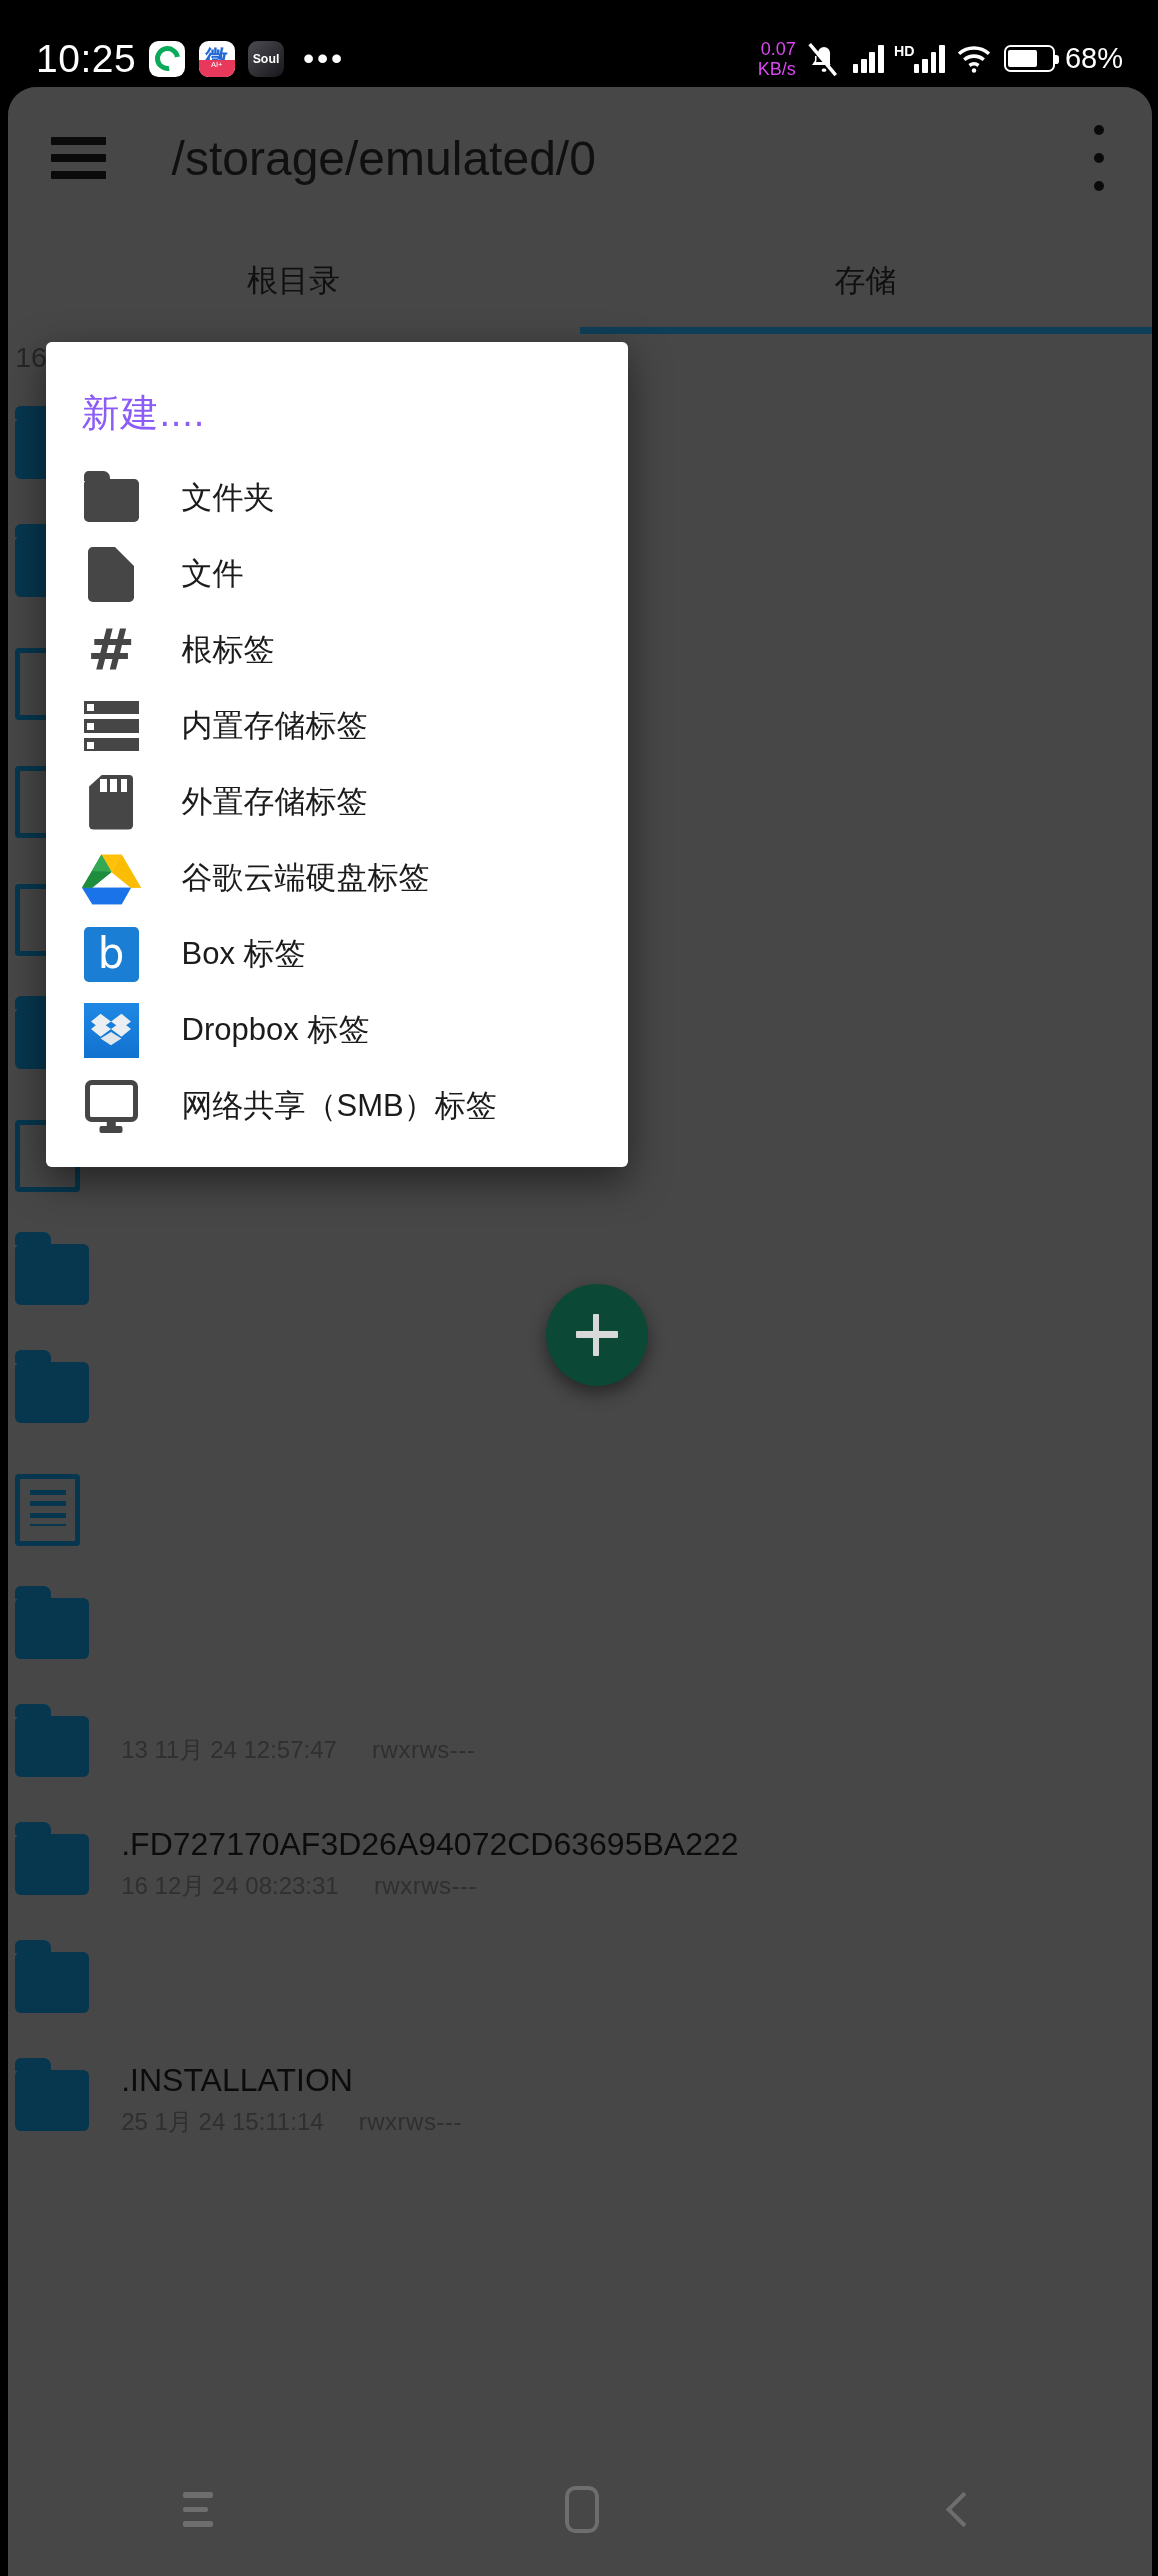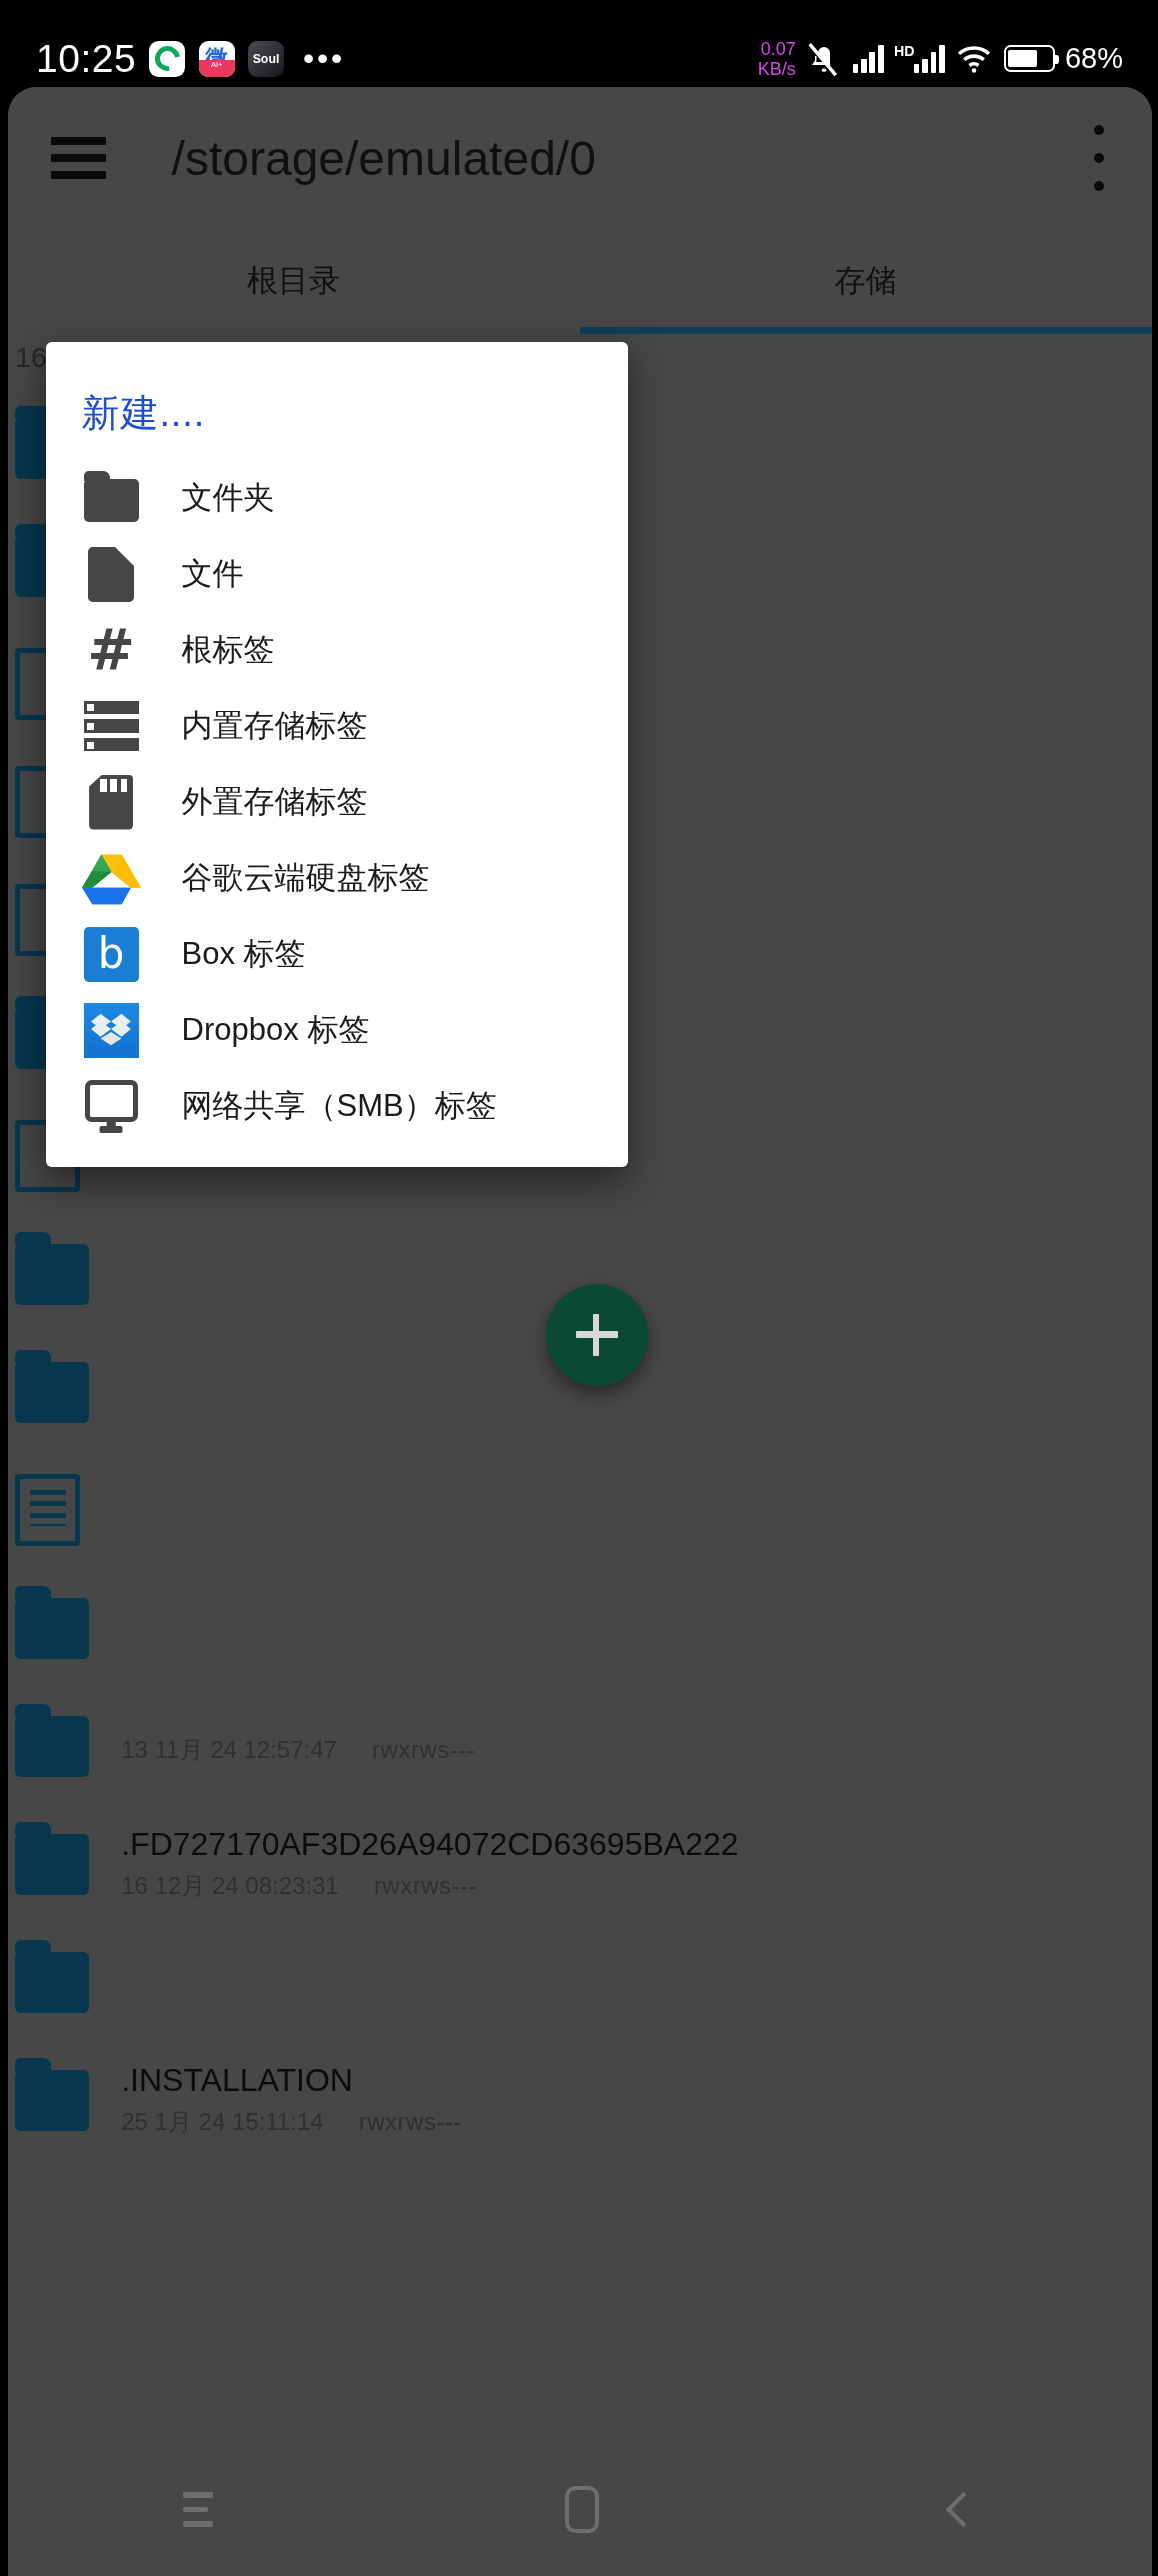--- a/index.html
+++ b/index.html
@@ -232,21 +232,21 @@
     position: absolute;
     left: 38px; top: 255px;
     width: 582px;
     background: #fff;
     border-radius: 5.7px;
     box-shadow: 0 13.3px 38px rgba(0,0,0,0.5);
     z-index: 60;
     padding: 0 0 23px 0;
   }
   .dialog-title {
-    font-size: 38px; color: #1d4ed8;
+    font-size: 38px; color: #8b5cf6;
     padding: 46px 0 21px 36px;
     letter-spacing: 0.9px;
   }
   .dlg-item {
     display: flex; align-items: center;
     height: 76px;
     padding: 0 36px;
   }
   .dlg-icon {
     width: 59px; height: 59px; flex: none;

